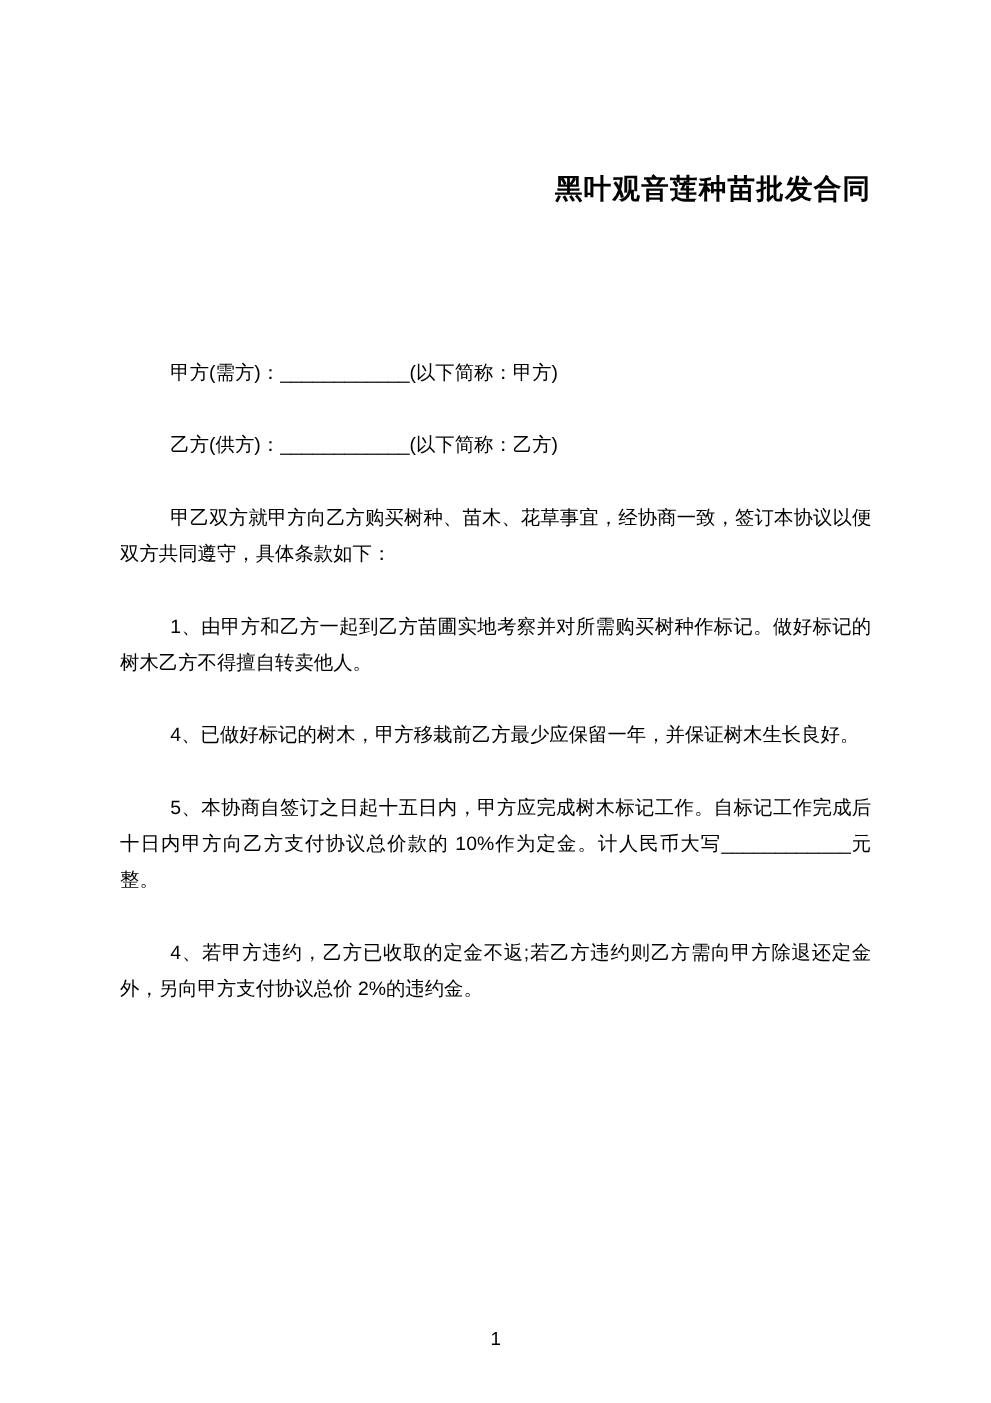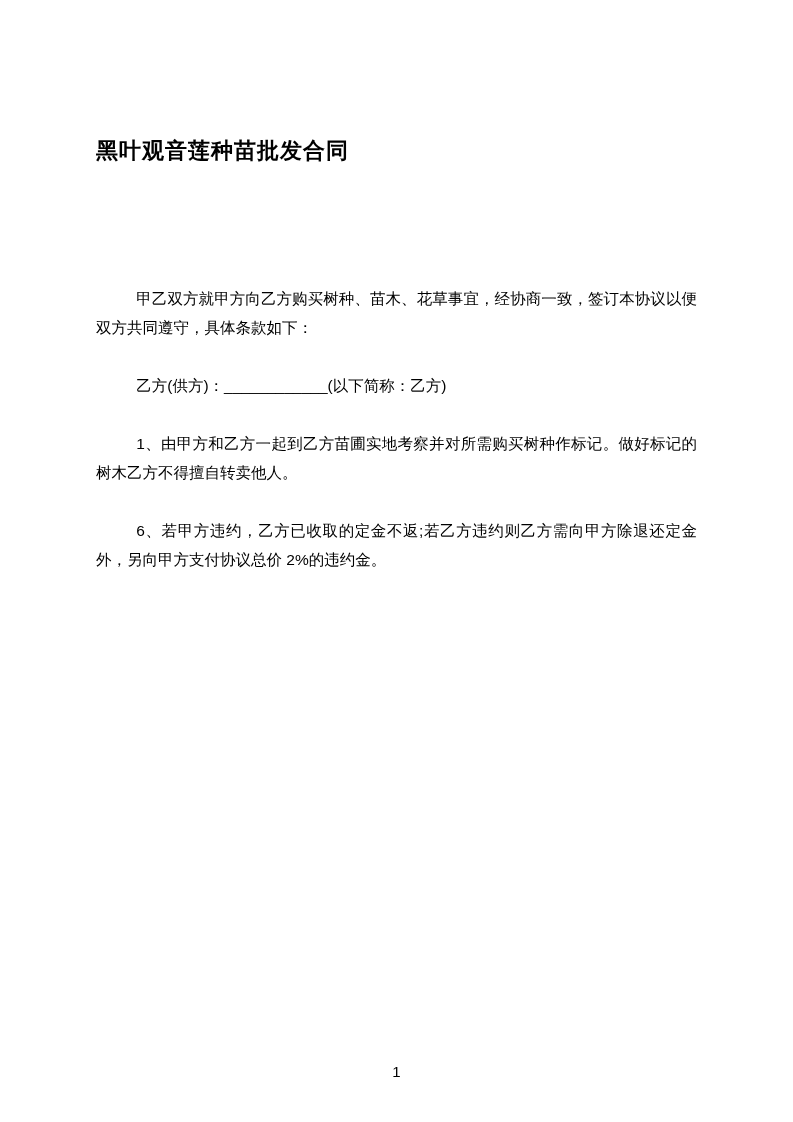--- a/index.html
+++ b/index.html
@@ -17,21 +17,21 @@
     }
     .page {
       position: absolute;
       inset: 0;
       padding: 0 96px;
       box-sizing: border-box;
     }
     .doc-title {
       margin: 0;
       padding-top: 136px;
-      text-align: left;
+      text-align: right;
       font-size: 22px;
       font-weight: bold;
       letter-spacing: 1px;
     }
     .content {
       margin-top: 118px;
       font-size: 15.5px;
       line-height: 29px;
       text-align: justify;
       text-justify: inter-ideograph;
@@ -50,23 +50,26 @@
     }
   </style>
 </head>
 <body>
 
 <div class="page">
 
   <h1 class="doc-title">黑叶观音莲种苗批发合同</h1>
 
   <div class="content">
+    <p class="para">甲方(需方)：____________(以下简称：甲方)</p>
+    <p class="para">乙方(供方)：____________(以下简称：乙方)</p>
     <p class="para">甲乙双方就甲方向乙方购买树种、苗木、花草事宜，经协商一致，签订本协议以便双方共同遵守，具体条款如下：</p>
-    <p class="para">乙方(供方)：____________(以下简称：乙方)</p>
     <p class="para">1、由甲方和乙方一起到乙方苗圃实地考察并对所需购买树种作标记。做好标记的树木乙方不得擅自转卖他人。</p>
-    <p class="para">6、若甲方违约，乙方已收取的定金不返;若乙方违约则乙方需向甲方除退还定金外，另向甲方支付协议总价 2%的违约金。</p>
+    <p class="para">4、已做好标记的树木，甲方移栽前乙方最少应保留一年，并保证树木生长良好。</p>
+    <p class="para">5、本协商自签订之日起十五日内，甲方应完成树木标记工作。自标记工作完成后十日内甲方向乙方支付协议总价款的 10%作为定金。计人民币大写____________元整。</p>
+    <p class="para">4、若甲方违约，乙方已收取的定金不返;若乙方违约则乙方需向甲方除退还定金外，另向甲方支付协议总价 2%的违约金。</p>
   </div>
 
   <div class="footer">
     <span>1</span>
   </div>
 
 </div>
 
 </body></html>

